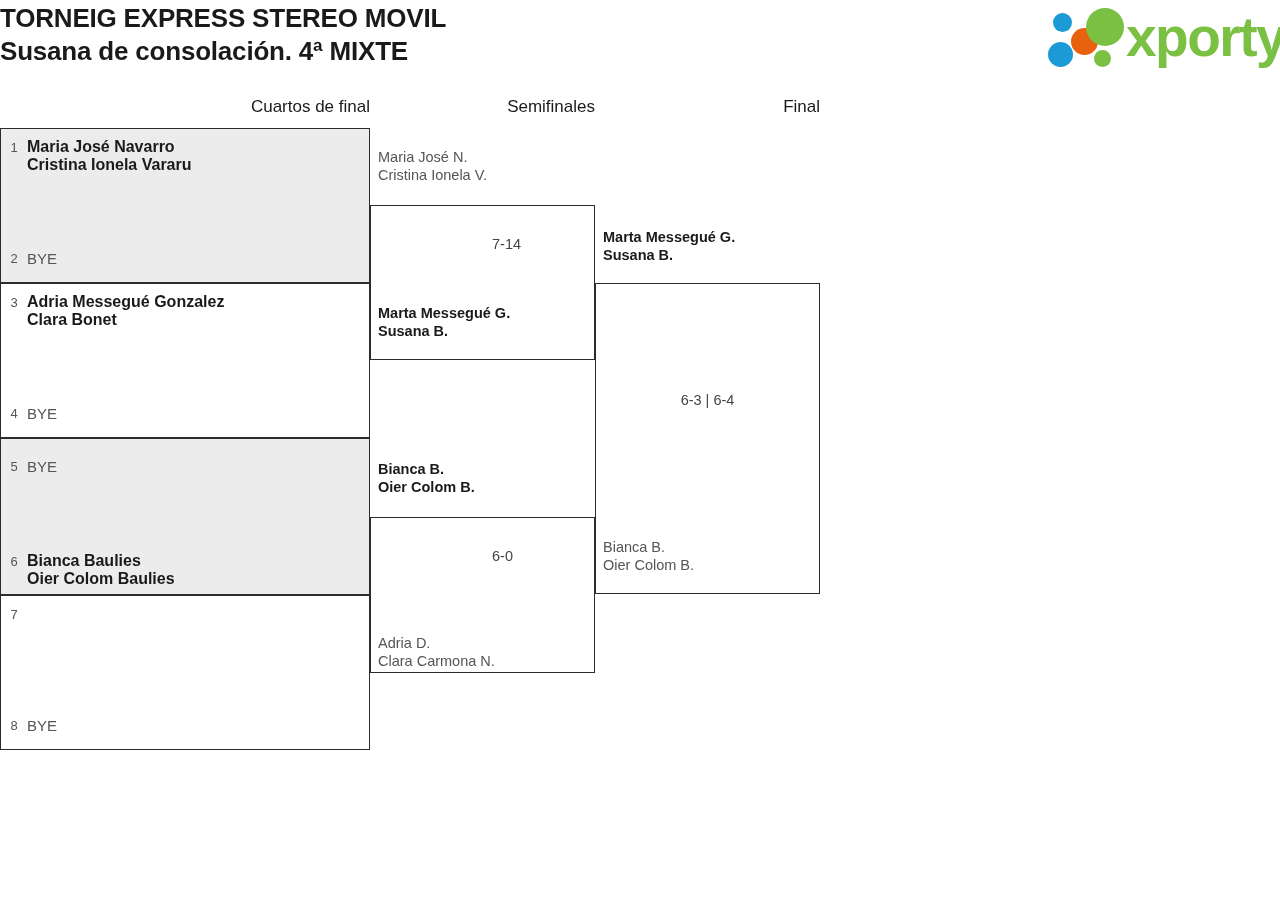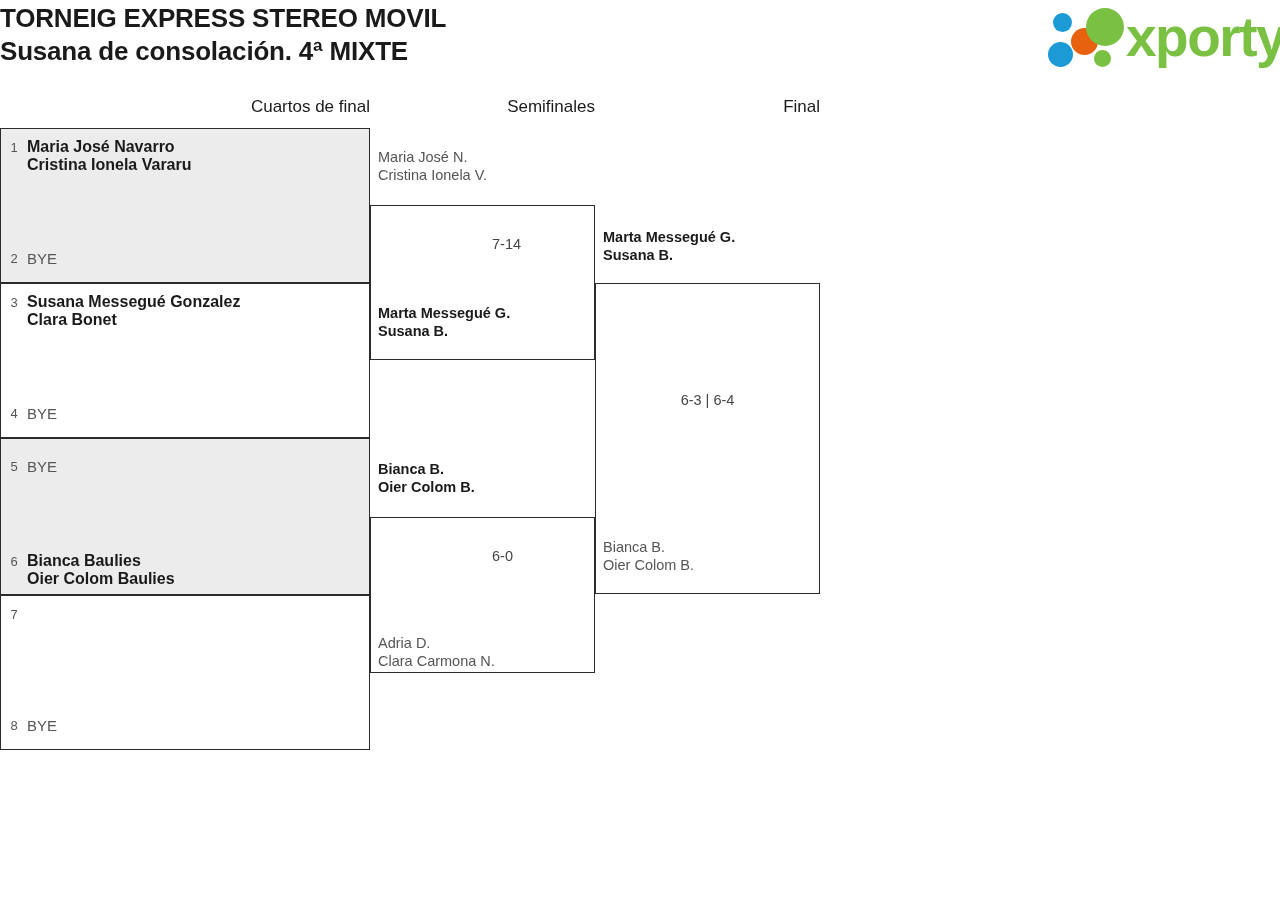--- a/index.html
+++ b/index.html
@@ -164,21 +164,21 @@
     <div class="entry" style="top:120px;">
       <span class="seed">2</span>
       <span class="names bye">BYE</span>
     </div>
   </div>
 
   <div class="match-box box-white" style="left:0px; top:283px; width:370px; height:155px;">
     <div class="entry" style="top:9px;">
       <span class="seed">3</span>
       <span class="names">
-        <span>Susana Messegué Gonzalez</span><br>
+        <span>Adria Messegué Gonzalez</span><br>
         <span>Clara Bonet</span>
       </span>
     </div>
     <div class="entry" style="top:120px;">
       <span class="seed">4</span>
       <span class="names bye">BYE</span>
     </div>
   </div>
 
   <div class="match-box box-grey" style="left:0px; top:438px; width:370px; height:157px;">

